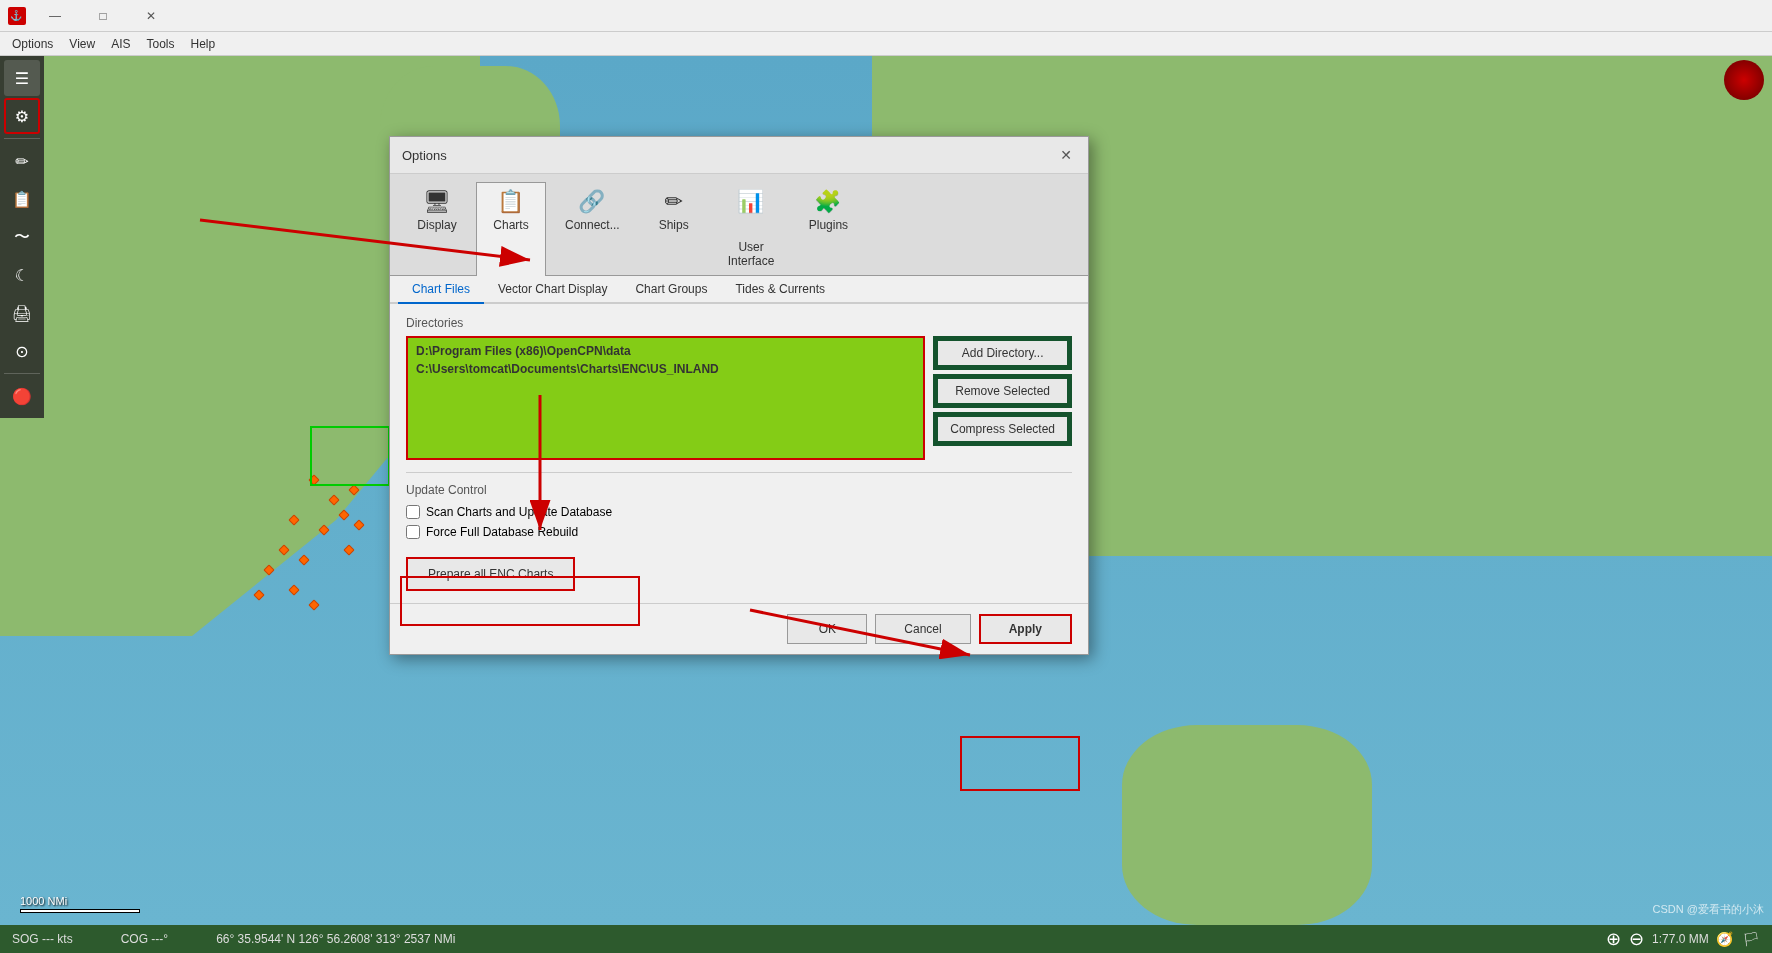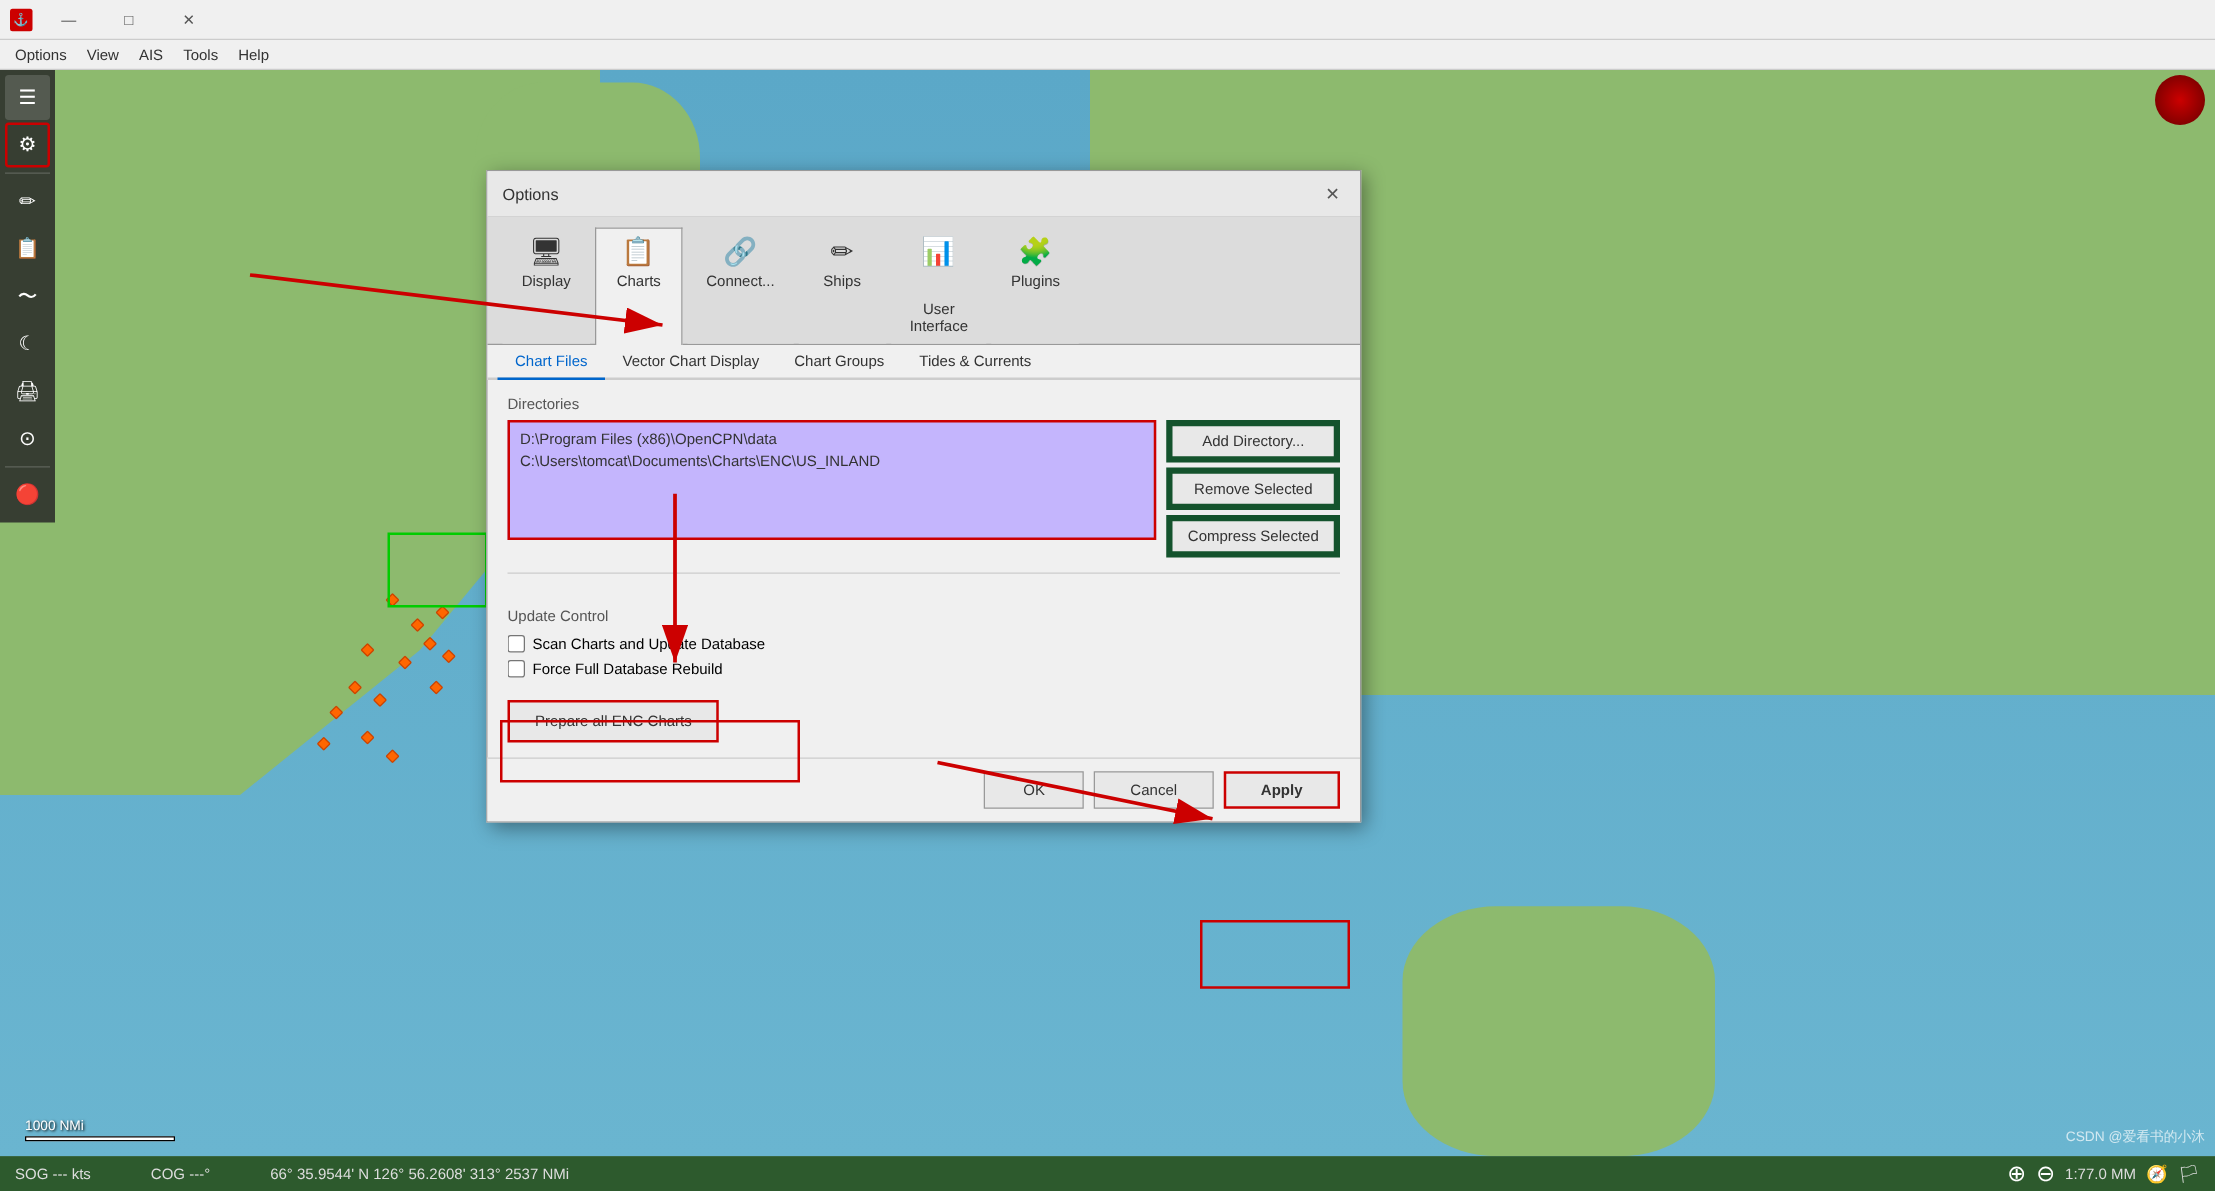--- a/index.html
+++ b/index.html
@@ -247,25 +247,26 @@
 
     
     .dir-container {
       display: flex;
       gap: 8px;
       margin-bottom: 12px;
     }
     .dir-listbox {
       flex: 1;
       border: 1px solid #999;
-      background: #c4b5fd;
-      height: 96px;
+      background: #84cc16;
+      height: 124px;
       padding: 4px;
       font-size: 12px;
       overflow-y: auto;
+      font-weight: bold;
     }
     .dir-entry {
       padding: 2px 4px;
       color: #333;
     }
     .dir-buttons {
       display: flex;
       flex-direction: column;
       gap: 4px;
     }
@@ -277,21 +278,21 @@
       font-size: 12px;
       color: #333;
       white-space: nowrap;
       min-width: 130px;
       text-align: center;
     }
 
     
     .update-section {
       border-top: 1px solid #ccc;
-      padding-top: 27px;
+      padding-top: 10px;
       margin-bottom: 10px;
     }
     .update-title {
       font-size: 12px;
       color: #555;
       margin-bottom: 8px;
     }
     .checkbox-row {
       display: flex;
       align-items: center;

